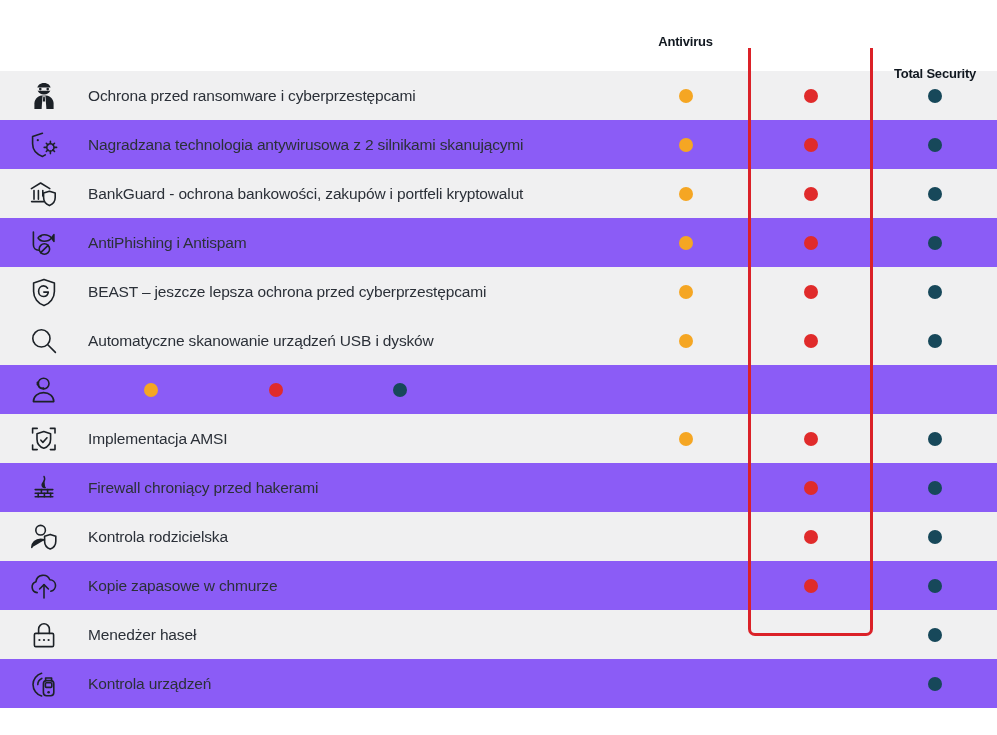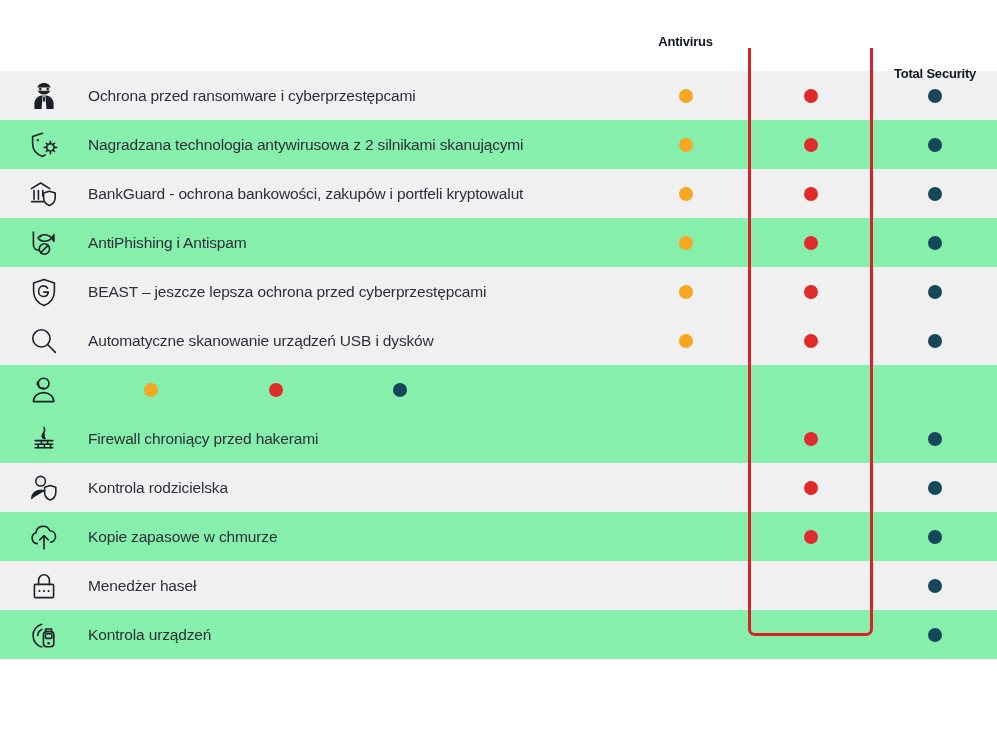--- a/index.html
+++ b/index.html
@@ -76,21 +76,21 @@
     margin-top: 21px;
   }
   .row {
     position: relative;
     width: 997px;
     height: 49px;
     display: flex;
     align-items: center;
   }
   .row.odd  { background: #F0F0F1; }
-  .row.even { background: #86efac; }
+  .row.even { background: #8b5cf6; }
 
   .cell-icon {
     width: 88px;
     min-width: 88px;
     display: flex;
     align-items: center;
     justify-content: center;
     color: #1C2127;
   }
   .cell-icon svg { display: block; }
@@ -287,20 +287,41 @@
         <div class="cell-mark">
           <span class="dot orange"></span>
         </div>
         <div class="cell-mark">
           <span class="dot red"></span>
         </div>
         <div class="cell-mark last">
           <span class="dot teal"></span>
         </div>
       </div>
+      <div class="row odd">
+        <div class="cell-icon">
+          <svg width="34" height="34" viewBox="0 0 34 34">
+            <g stroke="currentColor" fill="none" stroke-width="1.6" stroke-linecap="round" stroke-linejoin="round">
+      <path d="M5.6 11V6.4h4.6M23.4 6.4H28V11M28 23v4.6h-4.6M10.2 27.6H5.6V23"></path>
+      <path d="M16.8 9.6 10 11.8v5.4c0 4.1 2.8 7.7 6.8 9 4-1.3 6.8-4.9 6.8-9v-5.4z"></path>
+      <path d="m13.9 18.2 2 2.2 4.1-4.6"></path>
+    </g>
+          </svg>
+        </div>
+        <div class="cell-label">Implementacja AMSI</div>
+        <div class="cell-mark">
+          <span class="dot orange"></span>
+        </div>
+        <div class="cell-mark">
+          <span class="dot red"></span>
+        </div>
+        <div class="cell-mark last">
+          <span class="dot teal"></span>
+        </div>
+      </div>
       <div class="row even">
         <div class="cell-icon">
           <svg width="34" height="34" viewBox="0 0 34 34">
             <g stroke="currentColor" fill="none" stroke-width="1.6" stroke-linecap="round" stroke-linejoin="round">
       <path d="M17 5.4c1.4 2.6.6 4.1-.4 5.3-1 1.2-2 2.3-1.4 4 .4 1.2 1.6 2 3 1.8" fill="currentColor" stroke-width="1.4"></path>
       <path d="M8.2 18.6h17.6M8.2 22.2h17.6M8.2 25.8h17.6"></path>
       <path d="M14.4 18.6v3.6M20.6 18.6v3.6M11.2 22.2v3.6M17.4 22.2v3.6M23.6 22.2v3.6"></path>
     </g>
           </svg>
         </div>

